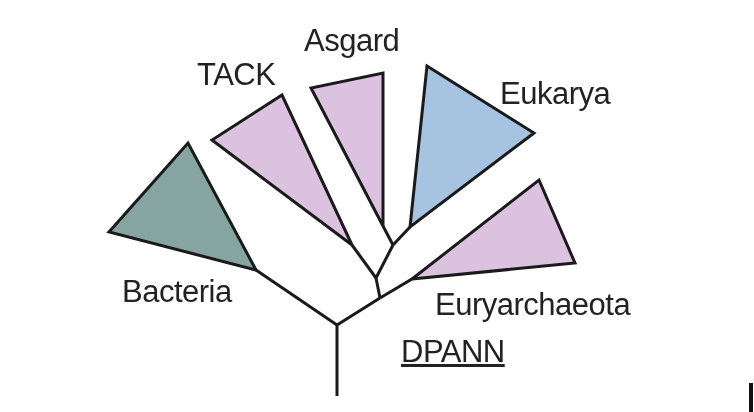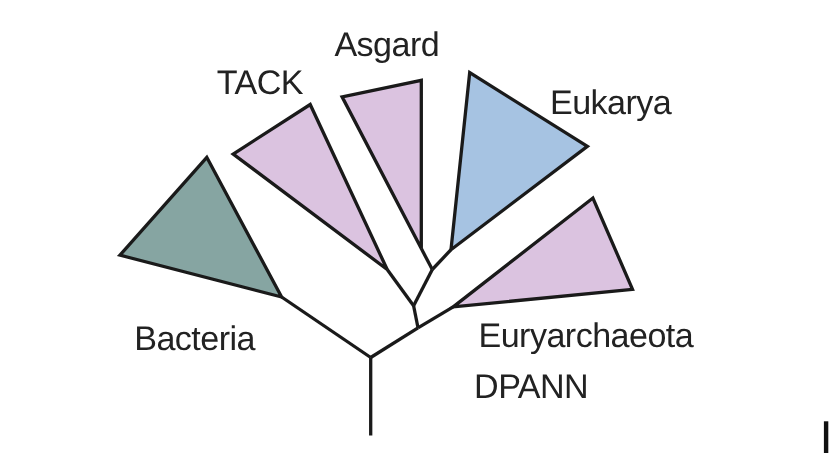--- a/index.html
+++ b/index.html
@@ -38,17 +38,17 @@
     <polygon points="352,245 212,140 282,95" fill="#dbc3e0"></polygon>
     <polygon points="383,226 311,88 383,73" fill="#dbc3e0"></polygon>
     <polygon points="410,227 427,66 534,133" fill="#a6c3e2"></polygon>
     <polygon points="412,279 539,180 575,263" fill="#dbc3e0"></polygon>
   </g>
 </svg>
 
 <div class="lbl" style="left:304px; top:25px;">Asgard</div>
 <div class="lbl" style="left:197px; top:59px;">TACK</div>
 <div class="lbl" style="left:500px; top:78px;">Eukarya</div>
-<div class="lbl" style="left:122px; top:292px;">Bacteria</div>
+<div class="lbl" style="left:122px; top:276px;">Bacteria</div>
 <div class="lbl" style="left:435px; top:289px;">Euryarchaeota</div>
-<div class="lbl" style="left:431px; top:336px;">DPANN</div>
+<div class="lbl" style="left:401px; top:336px;text-decoration:underline;">DPANN</div>
 
 <div class="edge"></div>
 
 </body></html>

